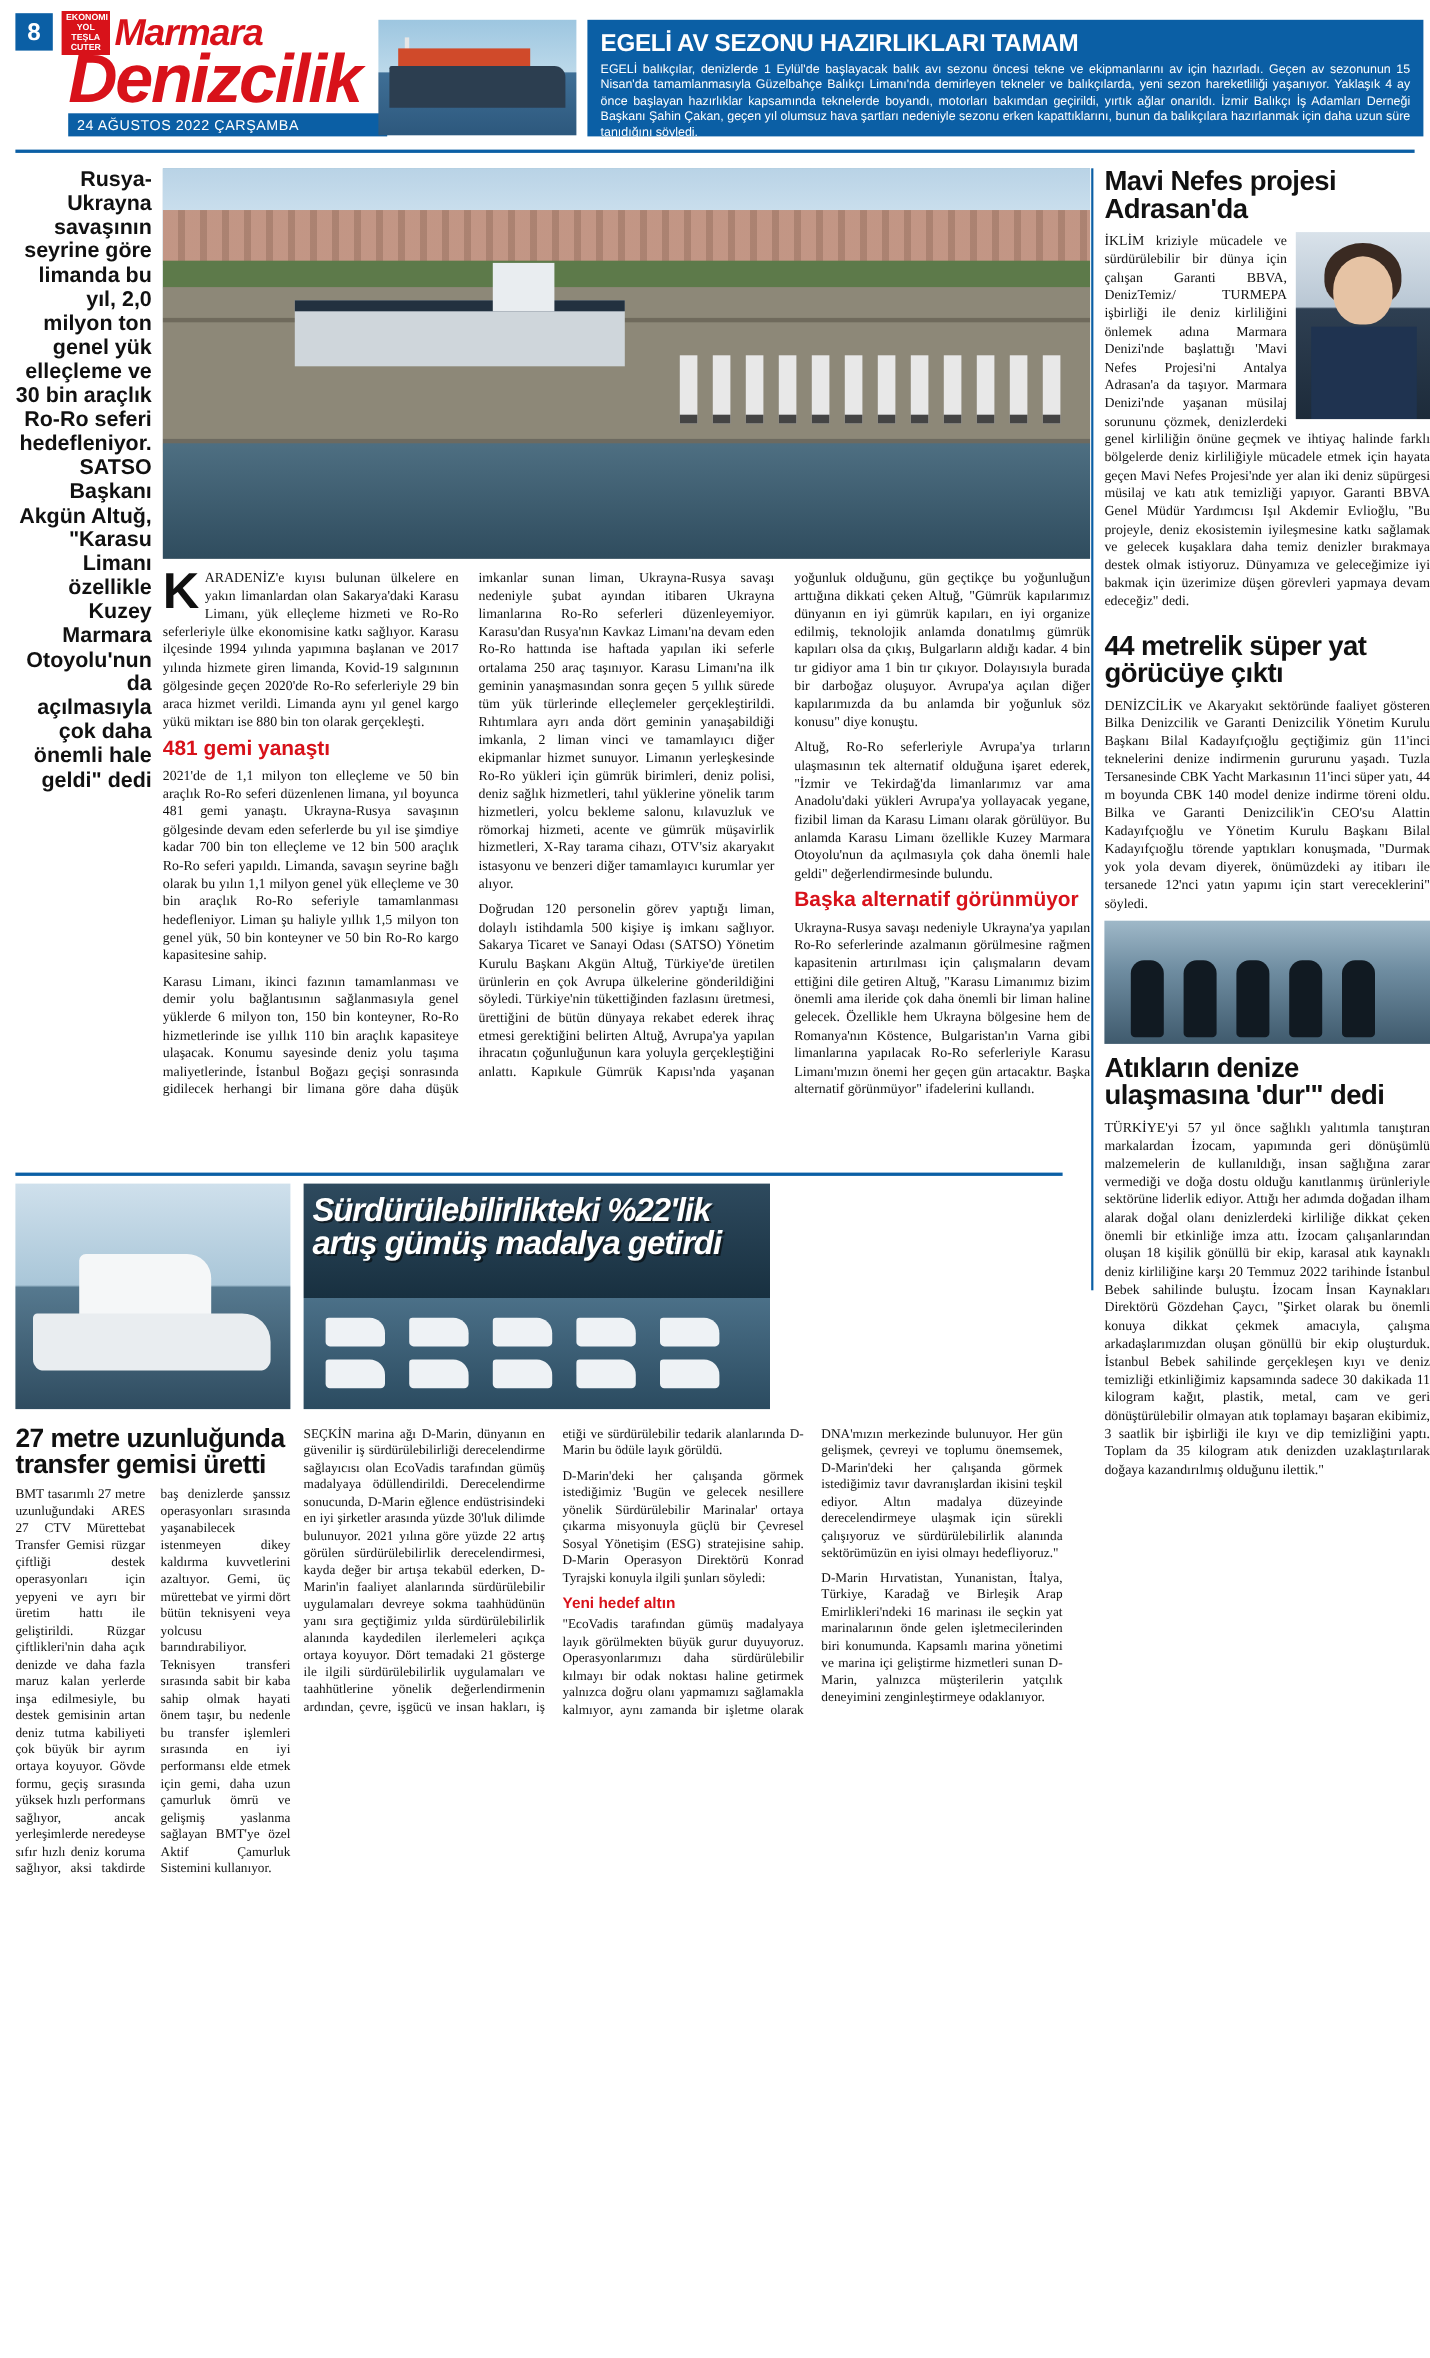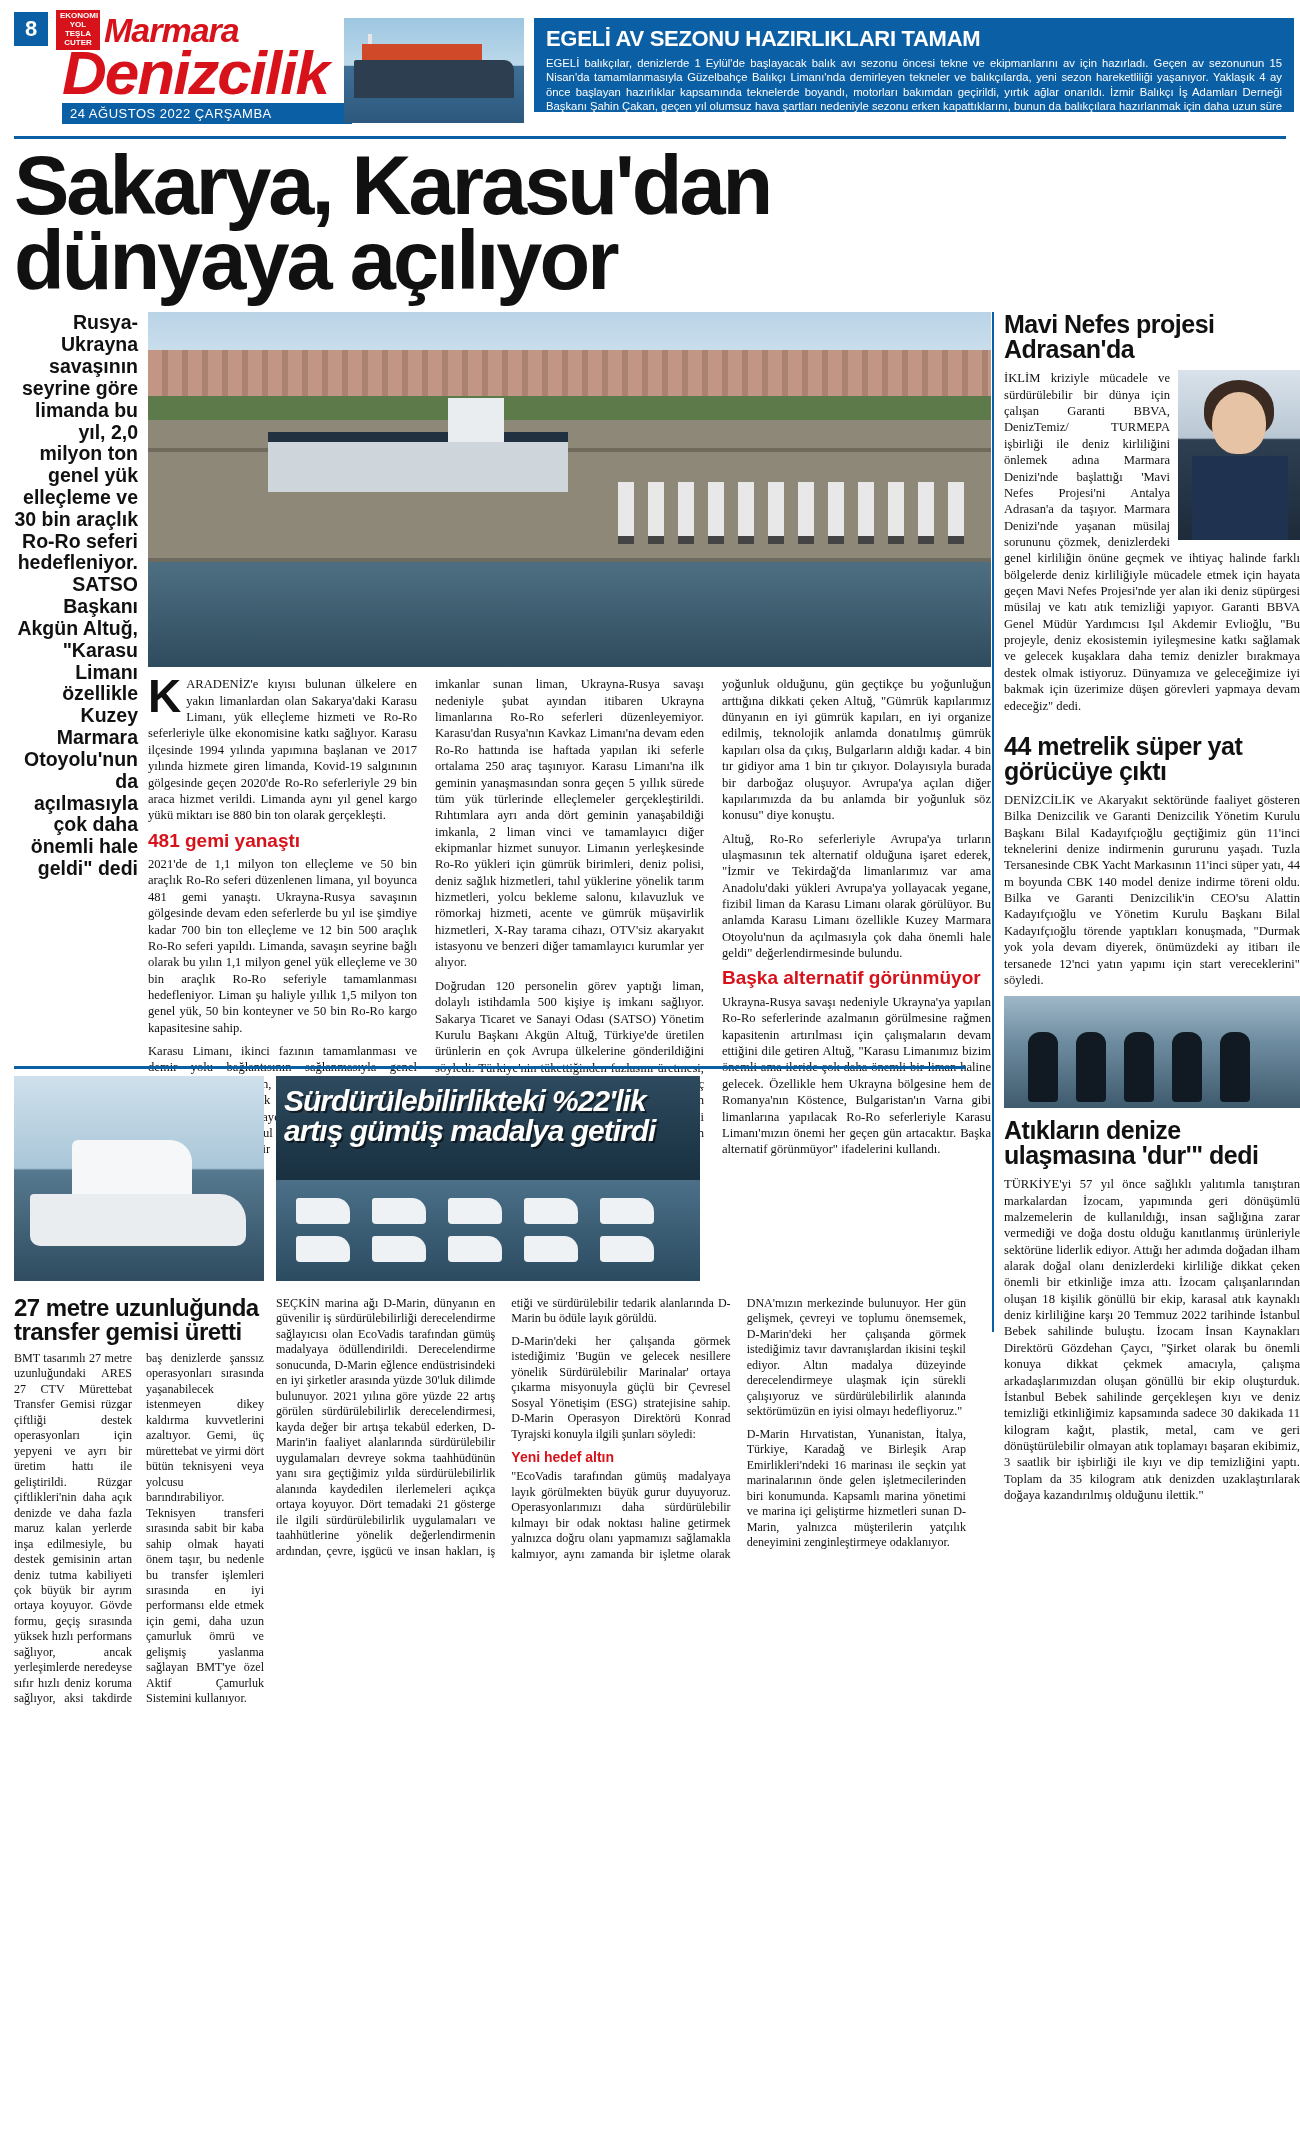--- a/index.html
+++ b/index.html
@@ -56,21 +56,21 @@
   }
   .mast-photo .ship:after {
     content:""; position:absolute; left:8px; top:-16px; width:120px; height:16px;
     background:#d04a2a;
   }
   .mast-photo .crane {
     position:absolute; left:24px; top:16px; width:4px; height:30px; background:#e6e6e6;
   }
 
   .mast-right {
-    position:absolute; left:520px; top:8px; width:760px; height:94px;
+    position:absolute; left:520px; top:8px; width:760px; height:106px;
     background:#0b5fa5; color:#fff; padding:8px 12px;
   }
   .mast-right h2 {
     margin:0 0 4px 0; font-family:"Liberation Sans", sans-serif; font-size:22px;
     font-weight:bold; letter-spacing:-0.3px;
   }
   .mast-right p {
     margin:0; font-family:"Liberation Sans", sans-serif; font-size:11.3px;
     line-height:1.28; text-align:justify;
   }
@@ -221,26 +221,20 @@
     </div>
 
     <div class="mast-right">
       <h2>EGELİ AV SEZONU HAZIRLIKLARI TAMAM</h2>
       <p>EGELİ balıkçılar, denizlerde 1 Eylül'de başlayacak balık avı sezonu öncesi tekne ve ekipmanlarını av için hazırladı. Geçen av sezonunun 15 Nisan'da tamamlanmasıyla Güzelbahçe Balıkçı Limanı'nda demirleyen tekneler ve balıkçılarda, yeni sezon hareketliliği yaşanıyor. Yaklaşık 4 ay önce başlayan hazırlıklar kapsamında teknelerde boyandı, motorları bakımdan geçirildi, yırtık ağlar onarıldı. İzmir Balıkçı İş Adamları Derneği Başkanı Şahin Çakan, geçen yıl olumsuz hava şartları nedeniyle sezonu erken kapattıklarını, bunun da balıkçılara hazırlanmak için daha uzun süre tanıdığını söyledi.</p>
     </div>
   </div>
 
   <div class="rule"></div>
 
-  <div class="headline-area">
-    <div class="headline">
-      <span>Sakarya, Karasu'dan</span>
-      <span class="l2">dünyaya açılıyor</span>
-    </div>
-  </div>
 
   <div class="content">
 
     <div class="rail-divider"></div>
 
     <div class="left-col">Rusya-Ukrayna savaşının seyrine göre limanda bu yıl, 2,0 milyon ton genel yük elleçleme ve 30 bin araçlık Ro-Ro seferi hedefleniyor. SATSO Başkanı Akgün Altuğ, "Karasu Limanı özellikle Kuzey Marmara Otoyolu'nun da açılmasıyla çok daha önemli hale geldi" dedi</div>
 
     <div class="hero-photo">
       <div class="hp-sky"></div>
       <div class="hp-city"></div>

